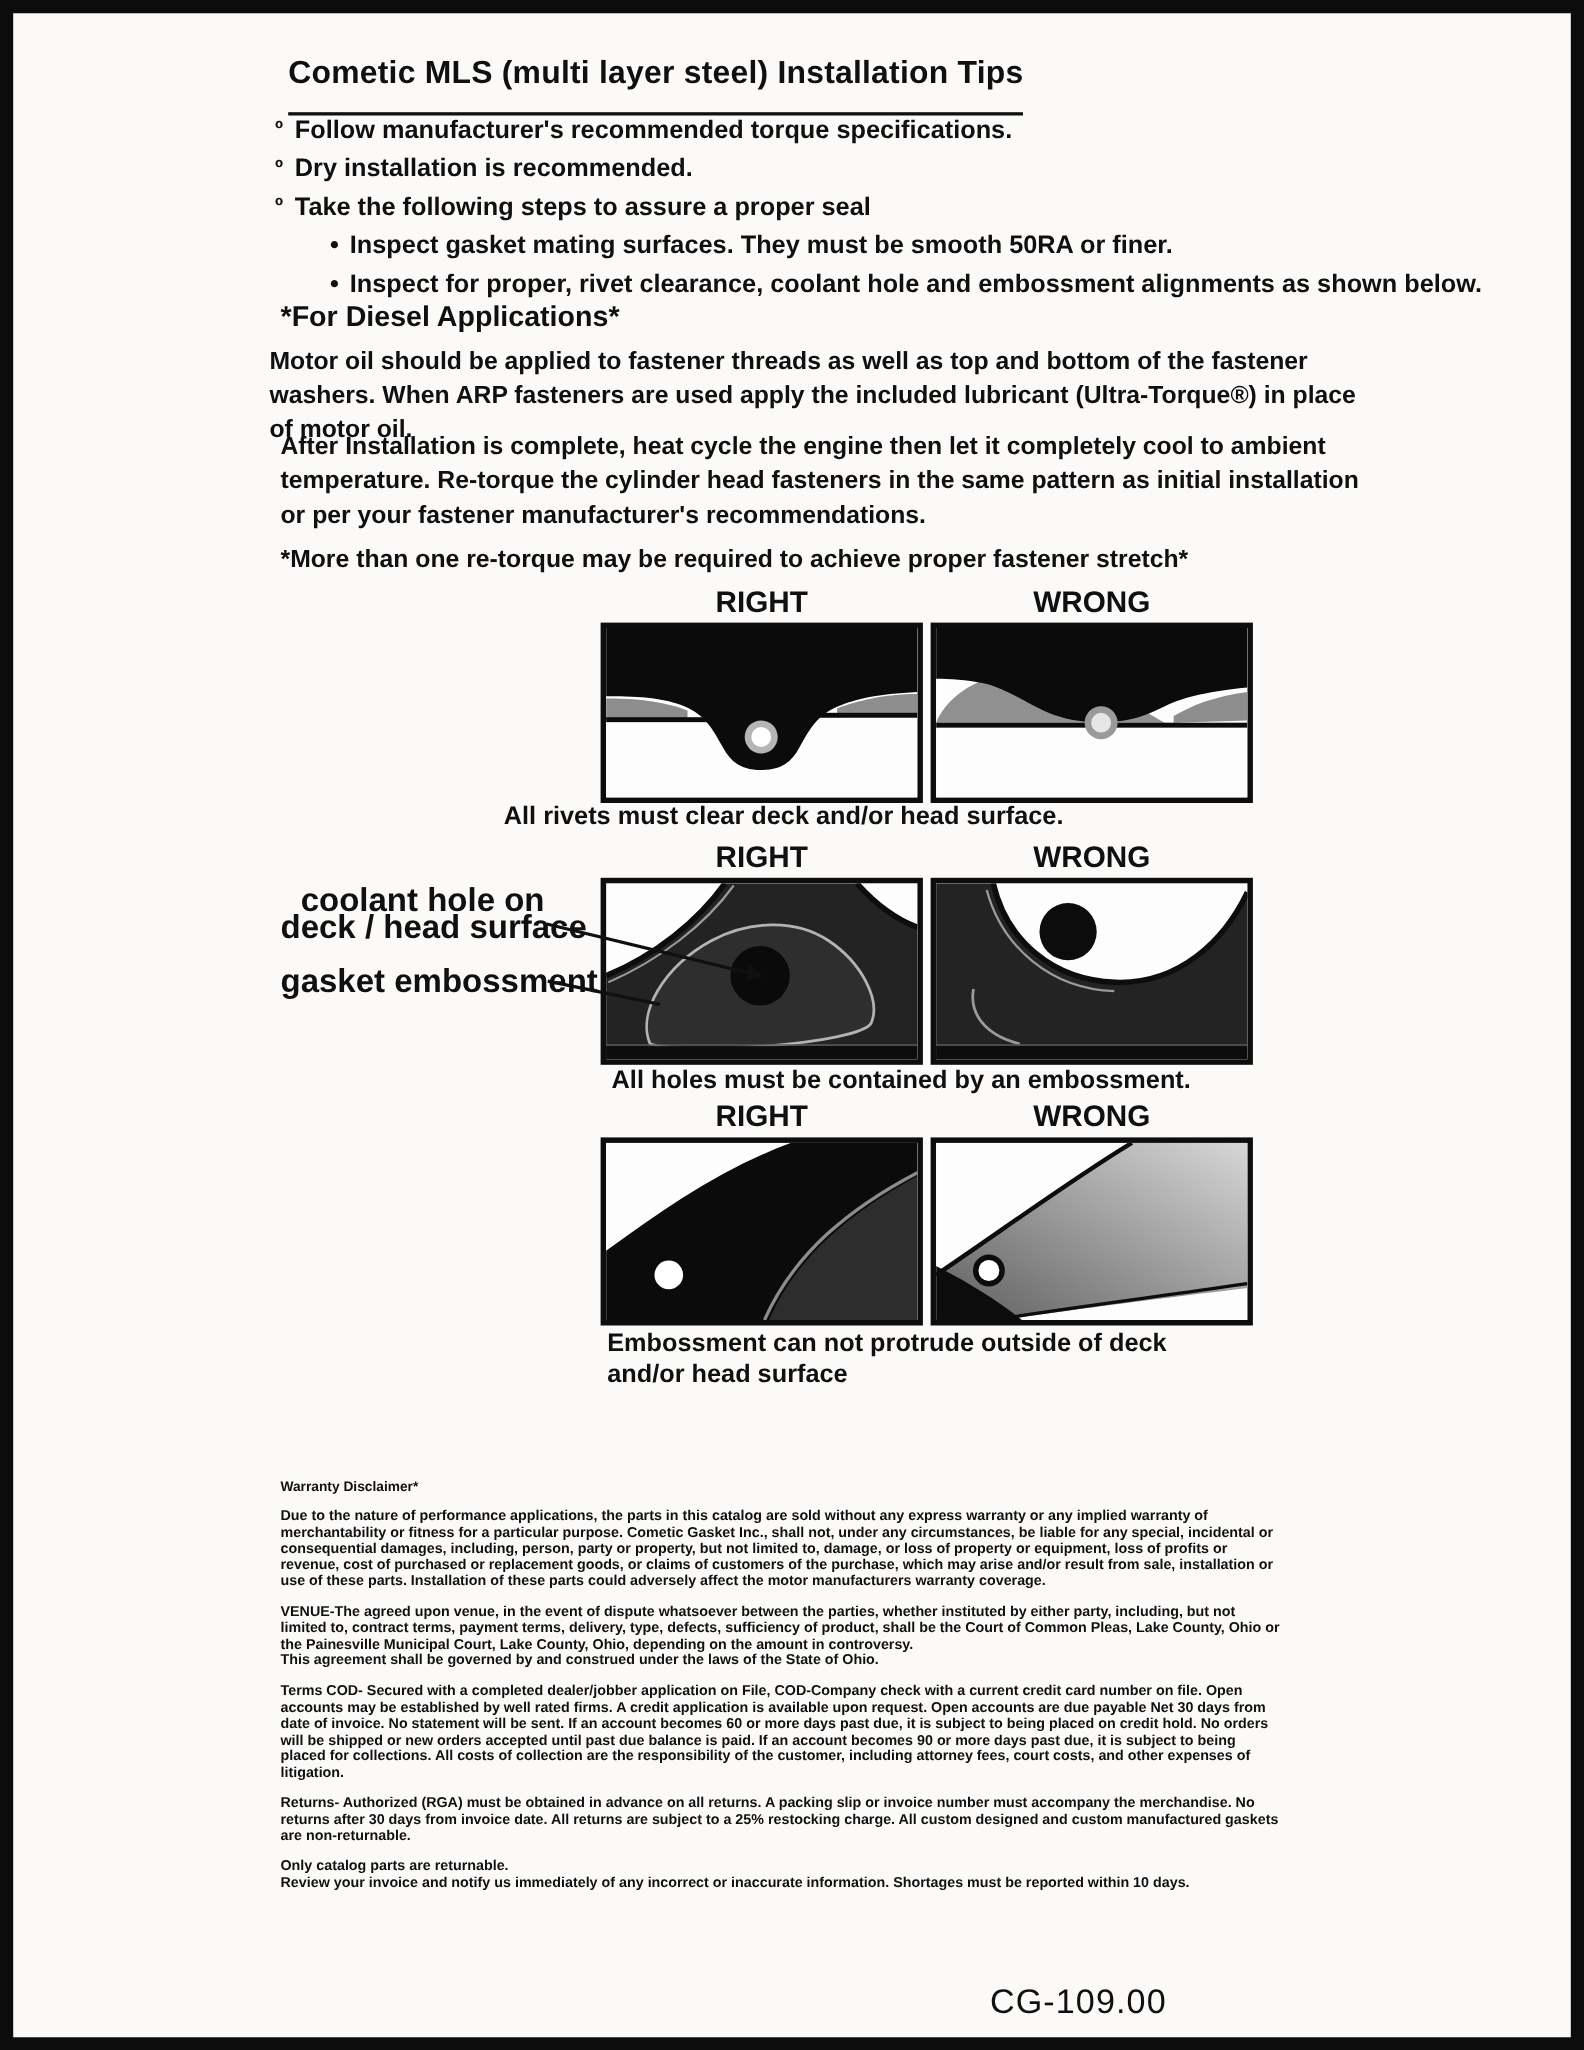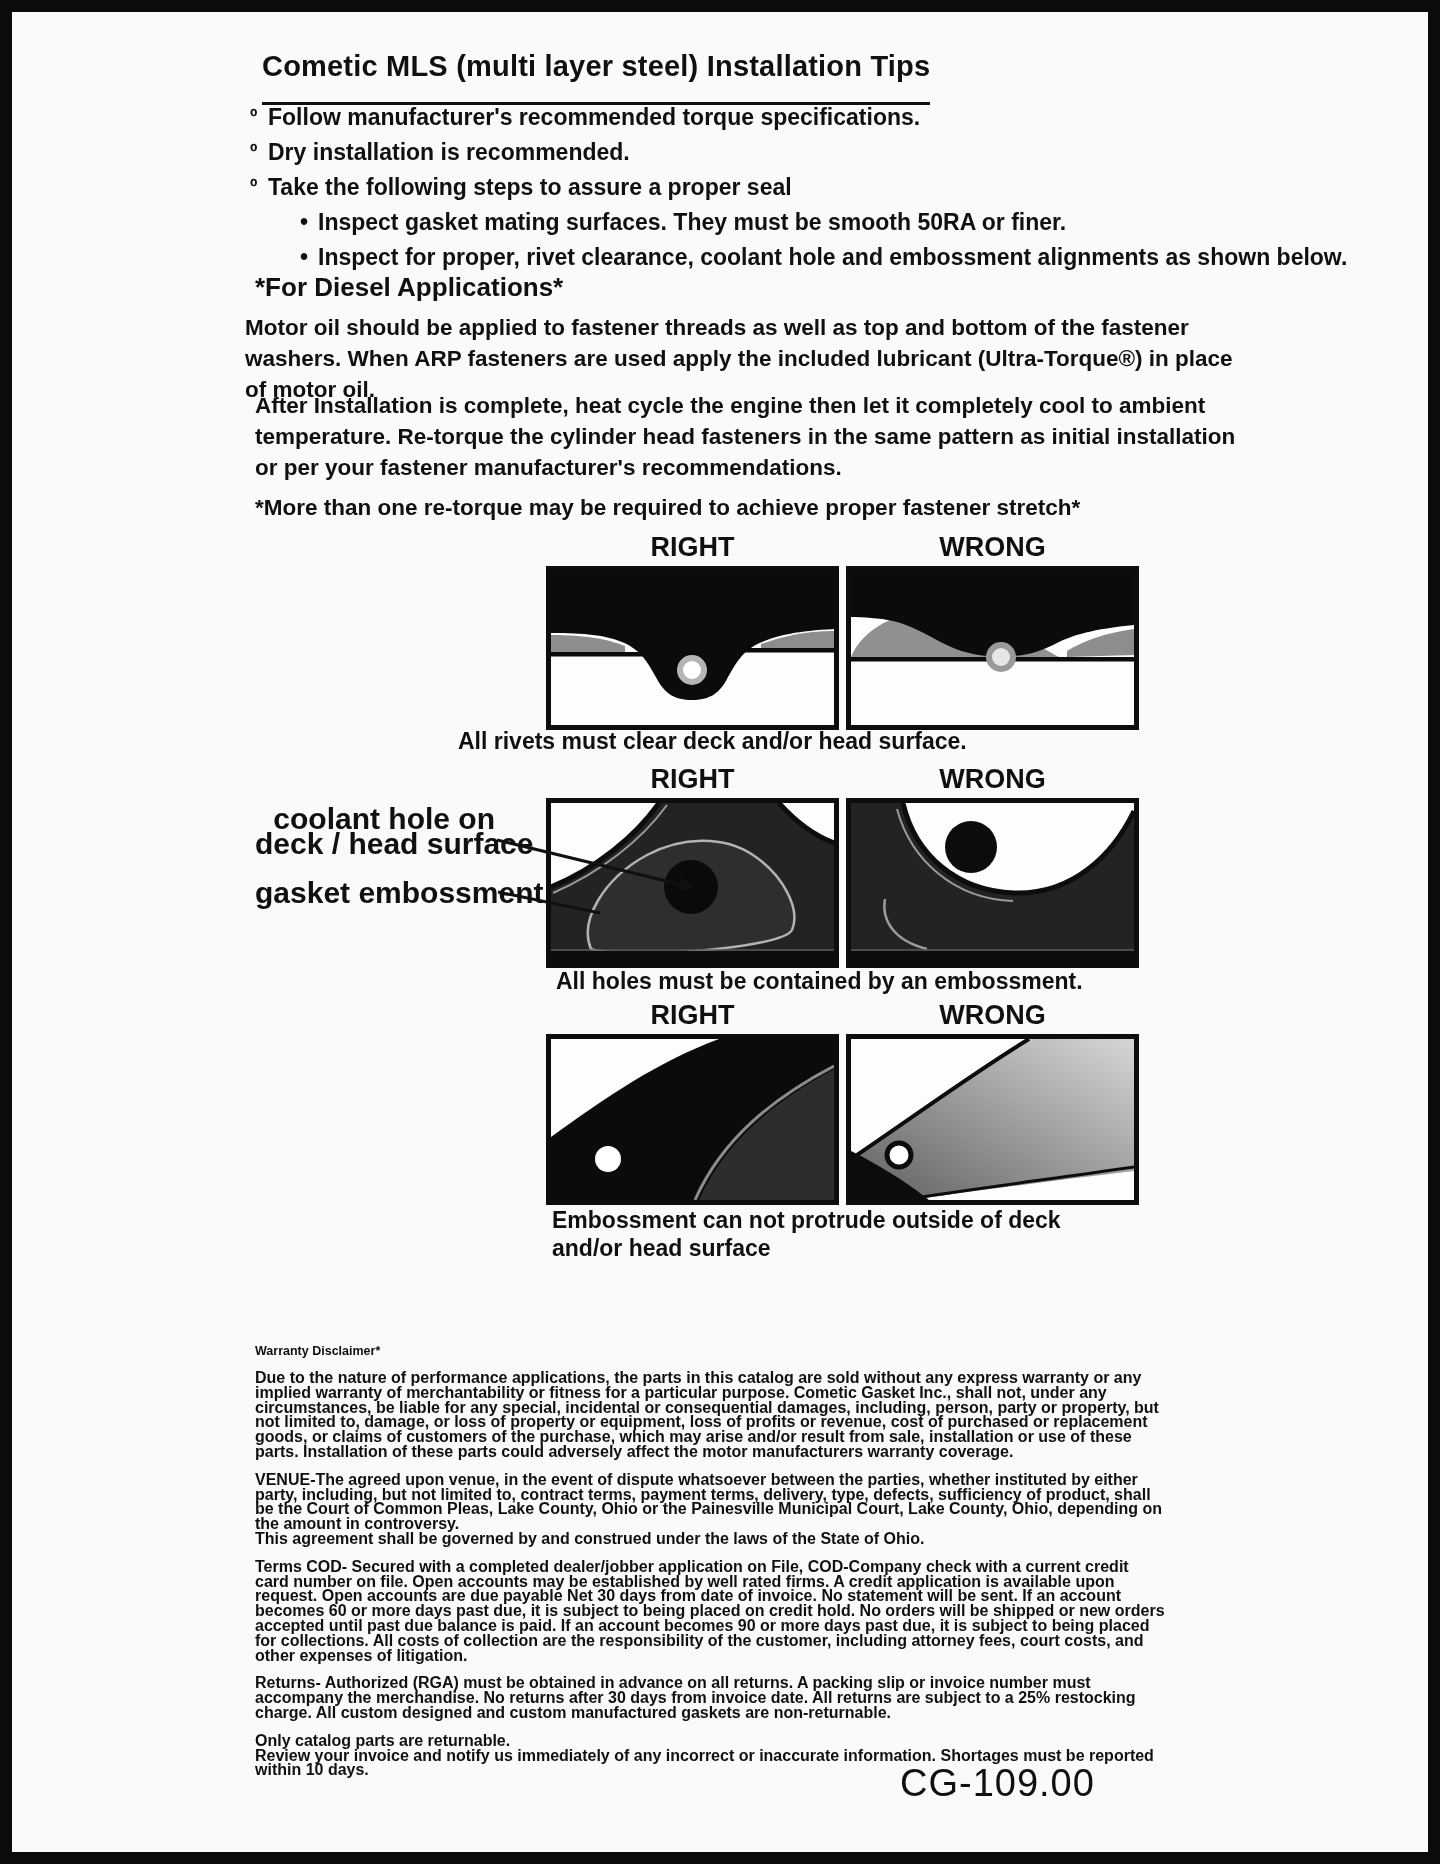--- a/index.html
+++ b/index.html
@@ -28,23 +28,23 @@
   .h2{font-size:26px;font-weight:700;white-space:nowrap;}
   .body-par{font-size:22.5px;font-weight:700;line-height:31px;width:990px;}
   .rw-label{font-size:27px;font-weight:700;text-align:center;width:293px;}
   .panel{width:283px;border:5px solid #0d0d0d;background:#fff;}
   .panel svg{display:block;}
   .caption{font-size:23px;font-weight:700;white-space:nowrap;}
   .caption2{font-size:23px;font-weight:700;line-height:28px;}
   .callout{font-size:30px;font-weight:700;text-align:right;width:240px;line-height:25px;white-space:nowrap;}
   .fine-block{width:910px;}
   .fine-h{font-size:12.5px;font-weight:700;margin:0 0 13px 0;}
-  .fine{font-size:16px;font-weight:700;line-height:14.8px;margin:0 0 13px 0;}
+  .fine{font-size:13px;font-weight:700;line-height:14.8px;margin:0 0 13px 0;}
   .fine.tight{margin-bottom:0;}
-  .pagenum{font-size:38px;font-weight:400;letter-spacing:1px;white-space:nowrap;}
+  .pagenum{font-size:31px;font-weight:400;letter-spacing:1px;white-space:nowrap;margin-top:40px;}
   svg.overlay{pointer-events:none;z-index:5;}
 </style>
 </head>
 <body>
 
 <div id="page">
 
   <div class="abs" style="left:262px;top:50px;">
     <span class="title">Cometic MLS (multi layer steel) Installation Tips</span>
   </div>

